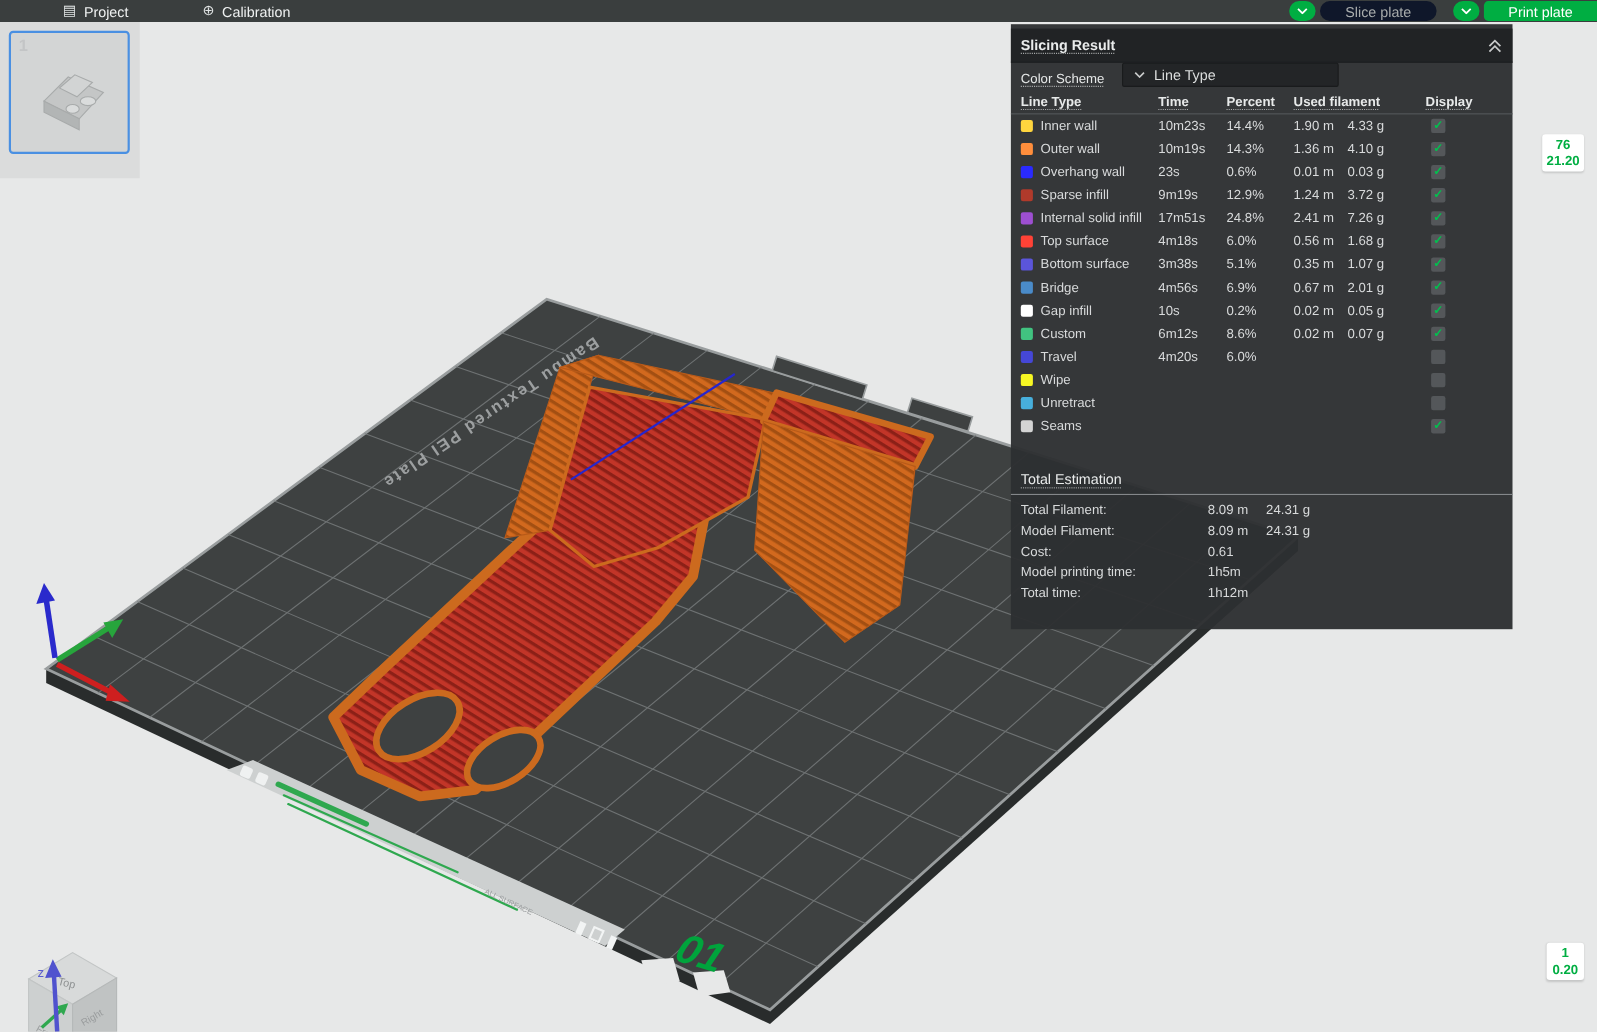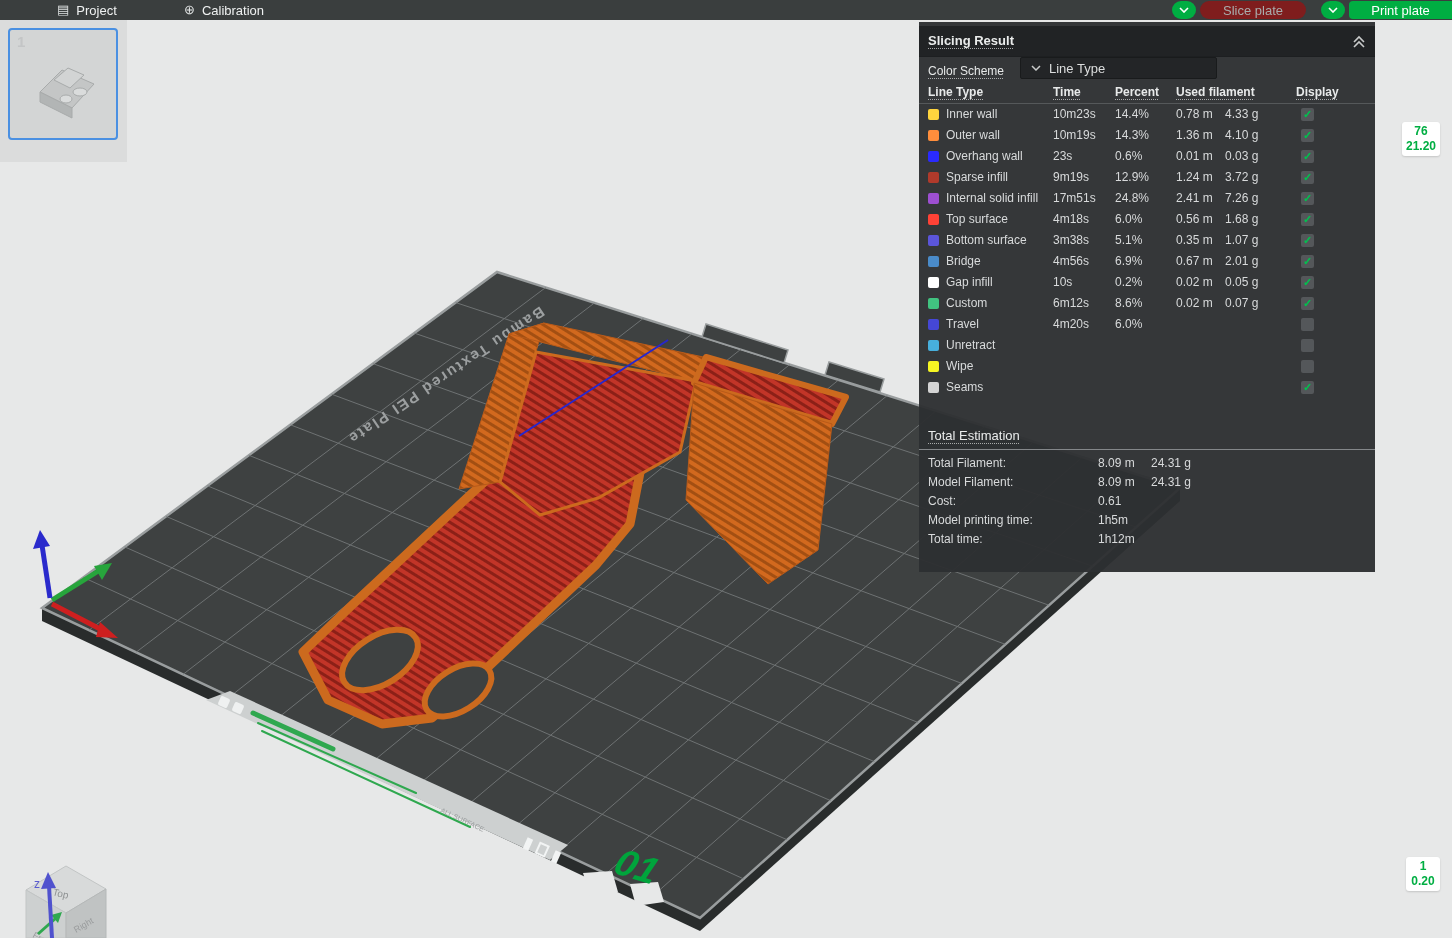--- a/index.html
+++ b/index.html
@@ -181,21 +181,21 @@
     </div>
     <div class="tb-item" style="left:184px;">
       <span class="tb-ico">⊕</span>
       <span>Calibration</span>
     </div>
     <div class="pill chev-pill" style="left:1172px;">
       <svg width="10" height="6">
         <polyline points="1,1 5,5 9,1" fill="none" stroke="#FFFFFF" stroke-width="1.6"></polyline>
         </svg>
     </div>
-    <div class="pill" style="left:1200px;width:106px;background:#7f1d1d;color:#A8ACAC;">
+    <div class="pill" style="left:1200px;width:106px;background:#0f172a;color:#A8ACAC;">
       <span>Slice plate</span>
     </div>
     <div class="pill chev-pill" style="left:1321px;">
       <svg width="10" height="6">
         <polyline points="1,1 5,5 9,1" fill="none" stroke="#FFFFFF" stroke-width="1.6"></polyline>
         </svg>
     </div>
     <div class="pill" style="left:1349px;width:103px;background:var(--accent);color:#FFFFFF;border-radius:4px 0 0 4px;">
       <span>Print plate</span>
     </div>
@@ -248,21 +248,21 @@
       <span class="colh dotted" style="left:377px">Display</span>
     </div>
 
     <div id="rows">
 
     <div class="lt-row">
           <span class="sw" style="background: rgb(255, 213, 62);"></span>
           <span class="c-label">Inner wall</span>
           <span class="c-time">10m23s</span>
           <span class="c-pct">14.4%</span>
-          <span class="c-m">0.78 m</span>
+          <span class="c-m">1.90 m</span>
           <span class="c-g">4.33 g</span>
           <span class="chk">✓</span>
         </div>
         <div class="lt-row">
           <span class="sw" style="background: rgb(255, 142, 60);"></span>
           <span class="c-label">Outer wall</span>
           <span class="c-time">10m19s</span>
           <span class="c-pct">14.3%</span>
           <span class="c-m">1.36 m</span>
           <span class="c-g">4.10 g</span>
@@ -343,38 +343,38 @@
         <div class="lt-row">
           <span class="sw" style="background: rgb(69, 71, 214);"></span>
           <span class="c-label">Travel</span>
           <span class="c-time">4m20s</span>
           <span class="c-pct">6.0%</span>
           <span class="c-m"></span>
           <span class="c-g"></span>
           <span class="chk"></span>
         </div>
         <div class="lt-row">
+          <span class="sw" style="background: rgb(246, 246, 35);"></span>
+          <span class="c-label">Wipe</span>
+          <span class="c-time"></span>
+          <span class="c-pct"></span>
+          <span class="c-m"></span>
+          <span class="c-g"></span>
+          <span class="chk"></span>
+        </div>
+        <div class="lt-row">
           <span class="sw" style="background: rgb(71, 175, 220);"></span>
           <span class="c-label">Unretract</span>
           <span class="c-time"></span>
           <span class="c-pct"></span>
           <span class="c-m"></span>
           <span class="c-g"></span>
           <span class="chk"></span>
         </div>
         <div class="lt-row">
-          <span class="sw" style="background: rgb(246, 246, 35);"></span>
-          <span class="c-label">Wipe</span>
-          <span class="c-time"></span>
-          <span class="c-pct"></span>
-          <span class="c-m"></span>
-          <span class="c-g"></span>
-          <span class="chk"></span>
-        </div>
-        <div class="lt-row">
           <span class="sw" style="background: rgb(212, 212, 212);"></span>
           <span class="c-label">Seams</span>
           <span class="c-time"></span>
           <span class="c-pct"></span>
           <span class="c-m"></span>
           <span class="c-g"></span>
           <span class="chk">✓</span>
         </div>
       </div>
 

